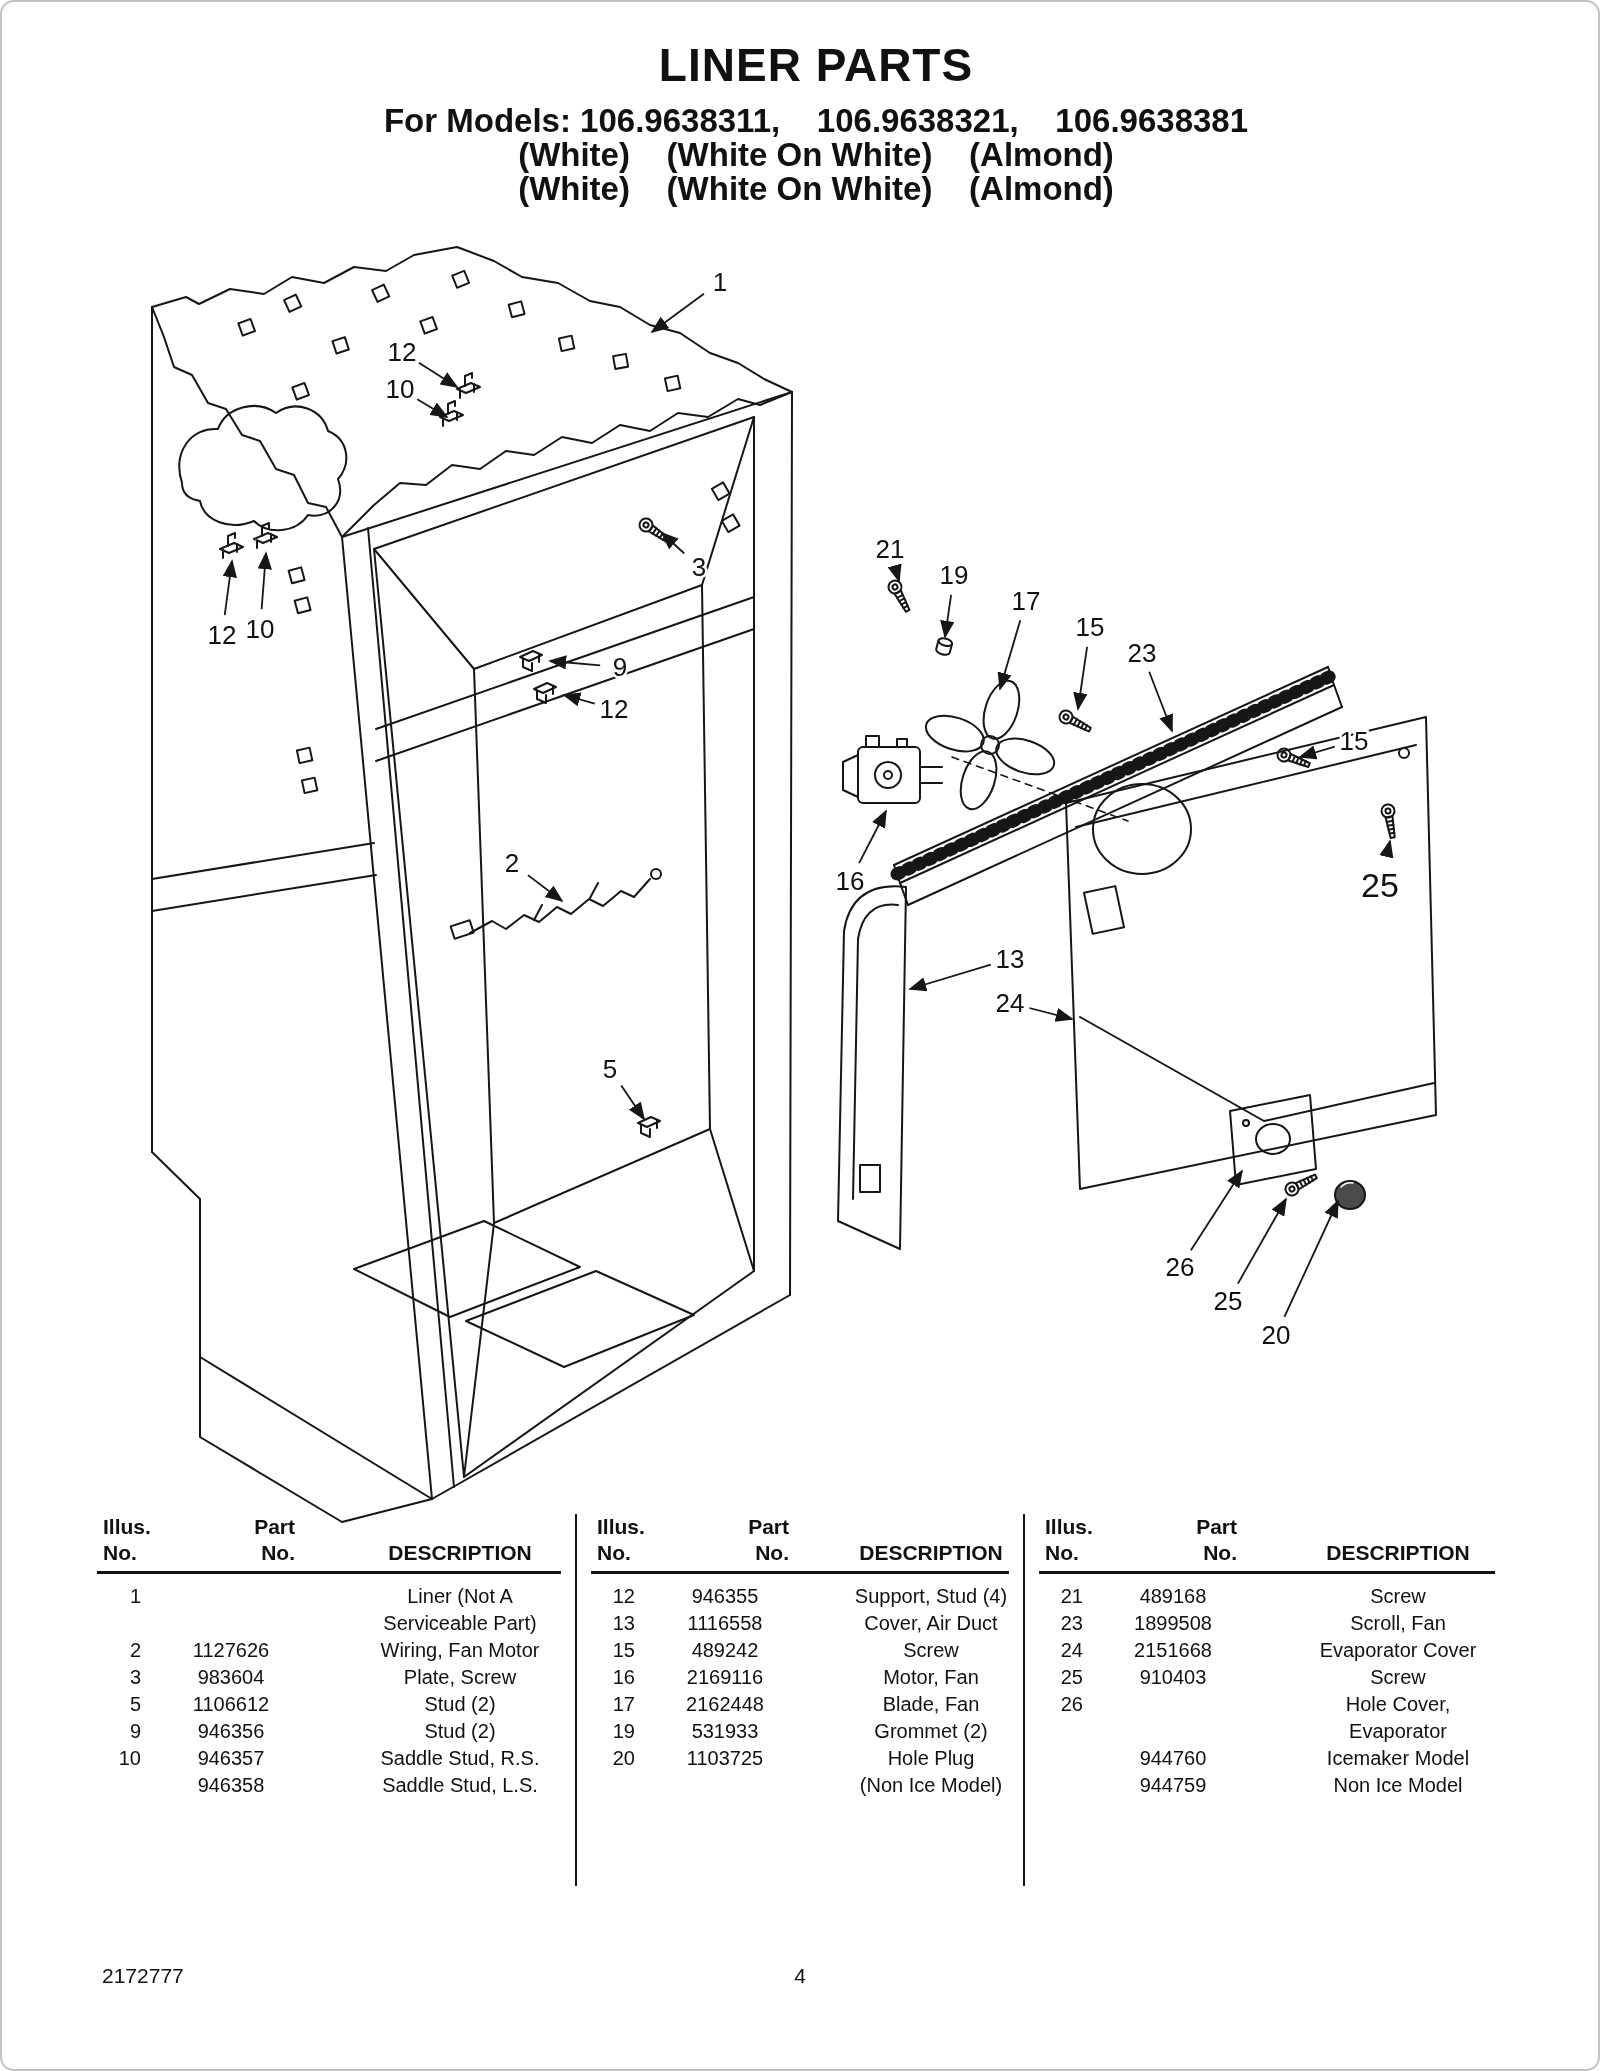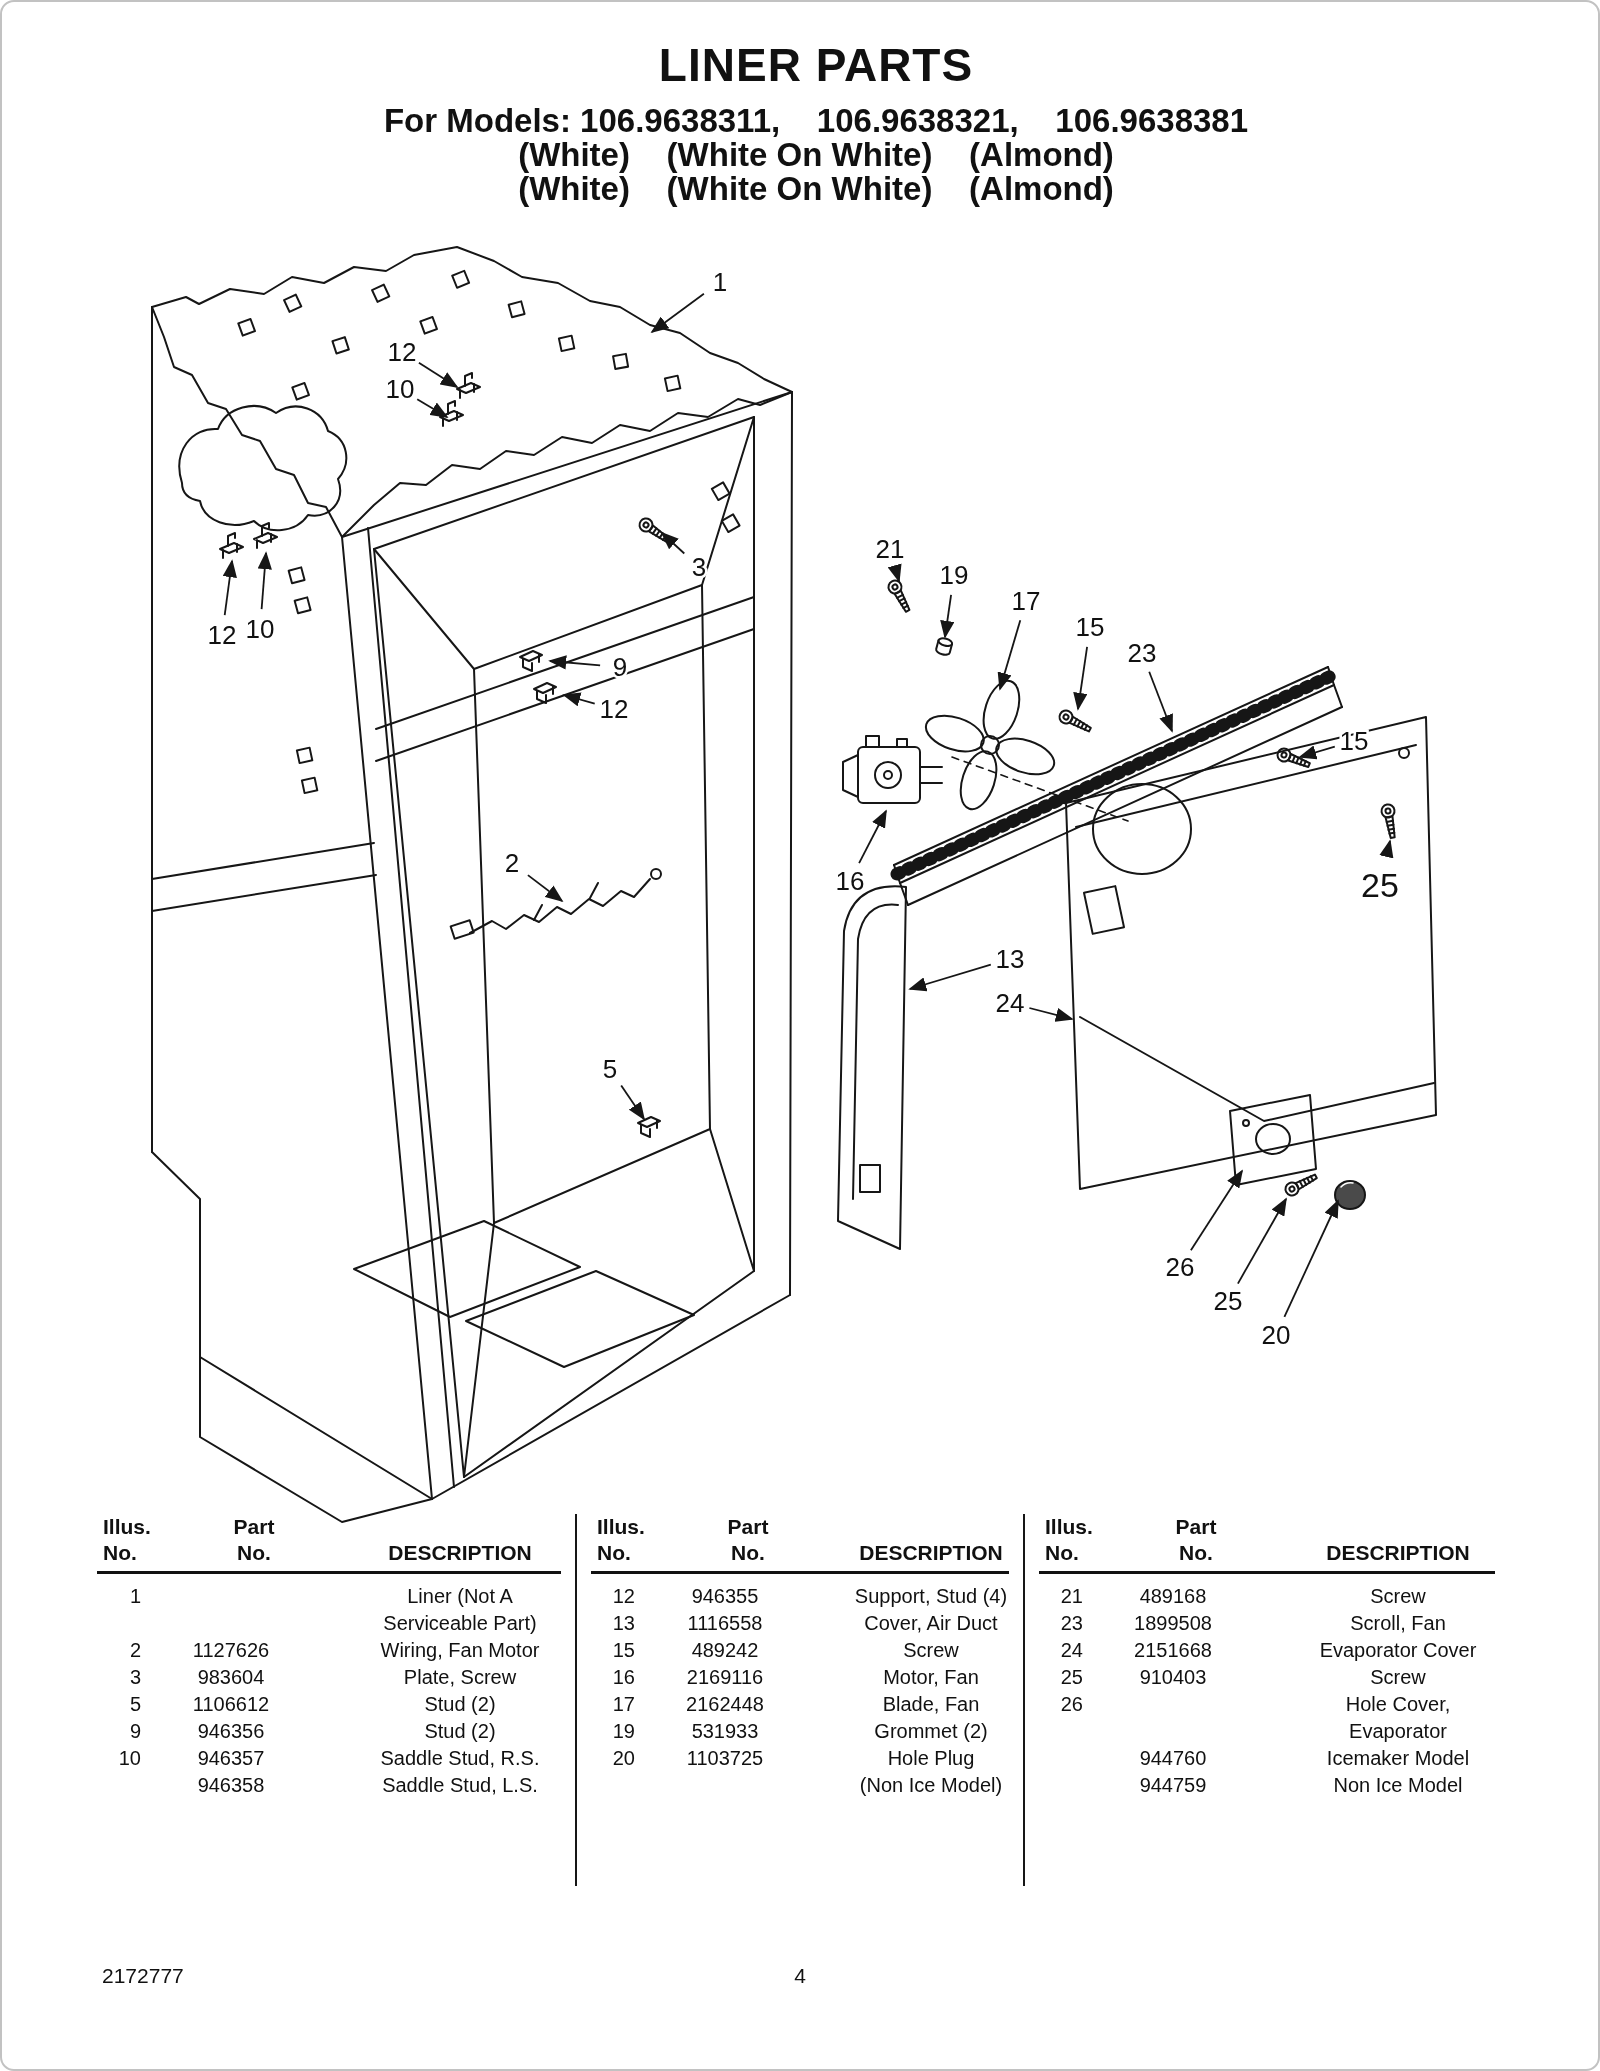--- a/index.html
+++ b/index.html
@@ -38,21 +38,21 @@
   .parts-col.c1{width:478px;}
   .parts-col.c2{width:448px;border-left:2px solid #161616;padding-left:14px;}
   .parts-col.c3{width:486px;border-left:2px solid #161616;padding-left:14px;}
   .h-row1,.h-row2,.prow{display:grid;grid-template-columns:58px 112px 1fr;gap:28px;}
   .pcell{font-size:20px;line-height:27px;white-space:pre;}
   .c-illus{text-align:right;padding-right:14px;}
   .c-part{text-align:center;padding-right:16px;}
   .c-desc{text-align:center;padding-left:22px;}
   .col-head .pcell{font-weight:bold;font-size:21px;line-height:26px;}
   .col-head .c-illus{text-align:left;padding-left:6px;padding-right:0;}
-  .col-head .c-part{text-align:center;padding-left:30px;padding-right:0;}
+  .col-head .c-part{text-align:right;padding-left:30px;padding-right:0;}
   .rule{height:3px;background:#111;margin:5px 14px 9px 0;}
   
   .footer{position:absolute;top:1962px;left:0;width:100%;font-size:21px;}
   .doc-num{position:absolute;left:100px;}
   .page-num{position:absolute;left:50%;transform:translateX(-50%);}
 </style>
 </head>
 <body>
 
 <div class="page">

